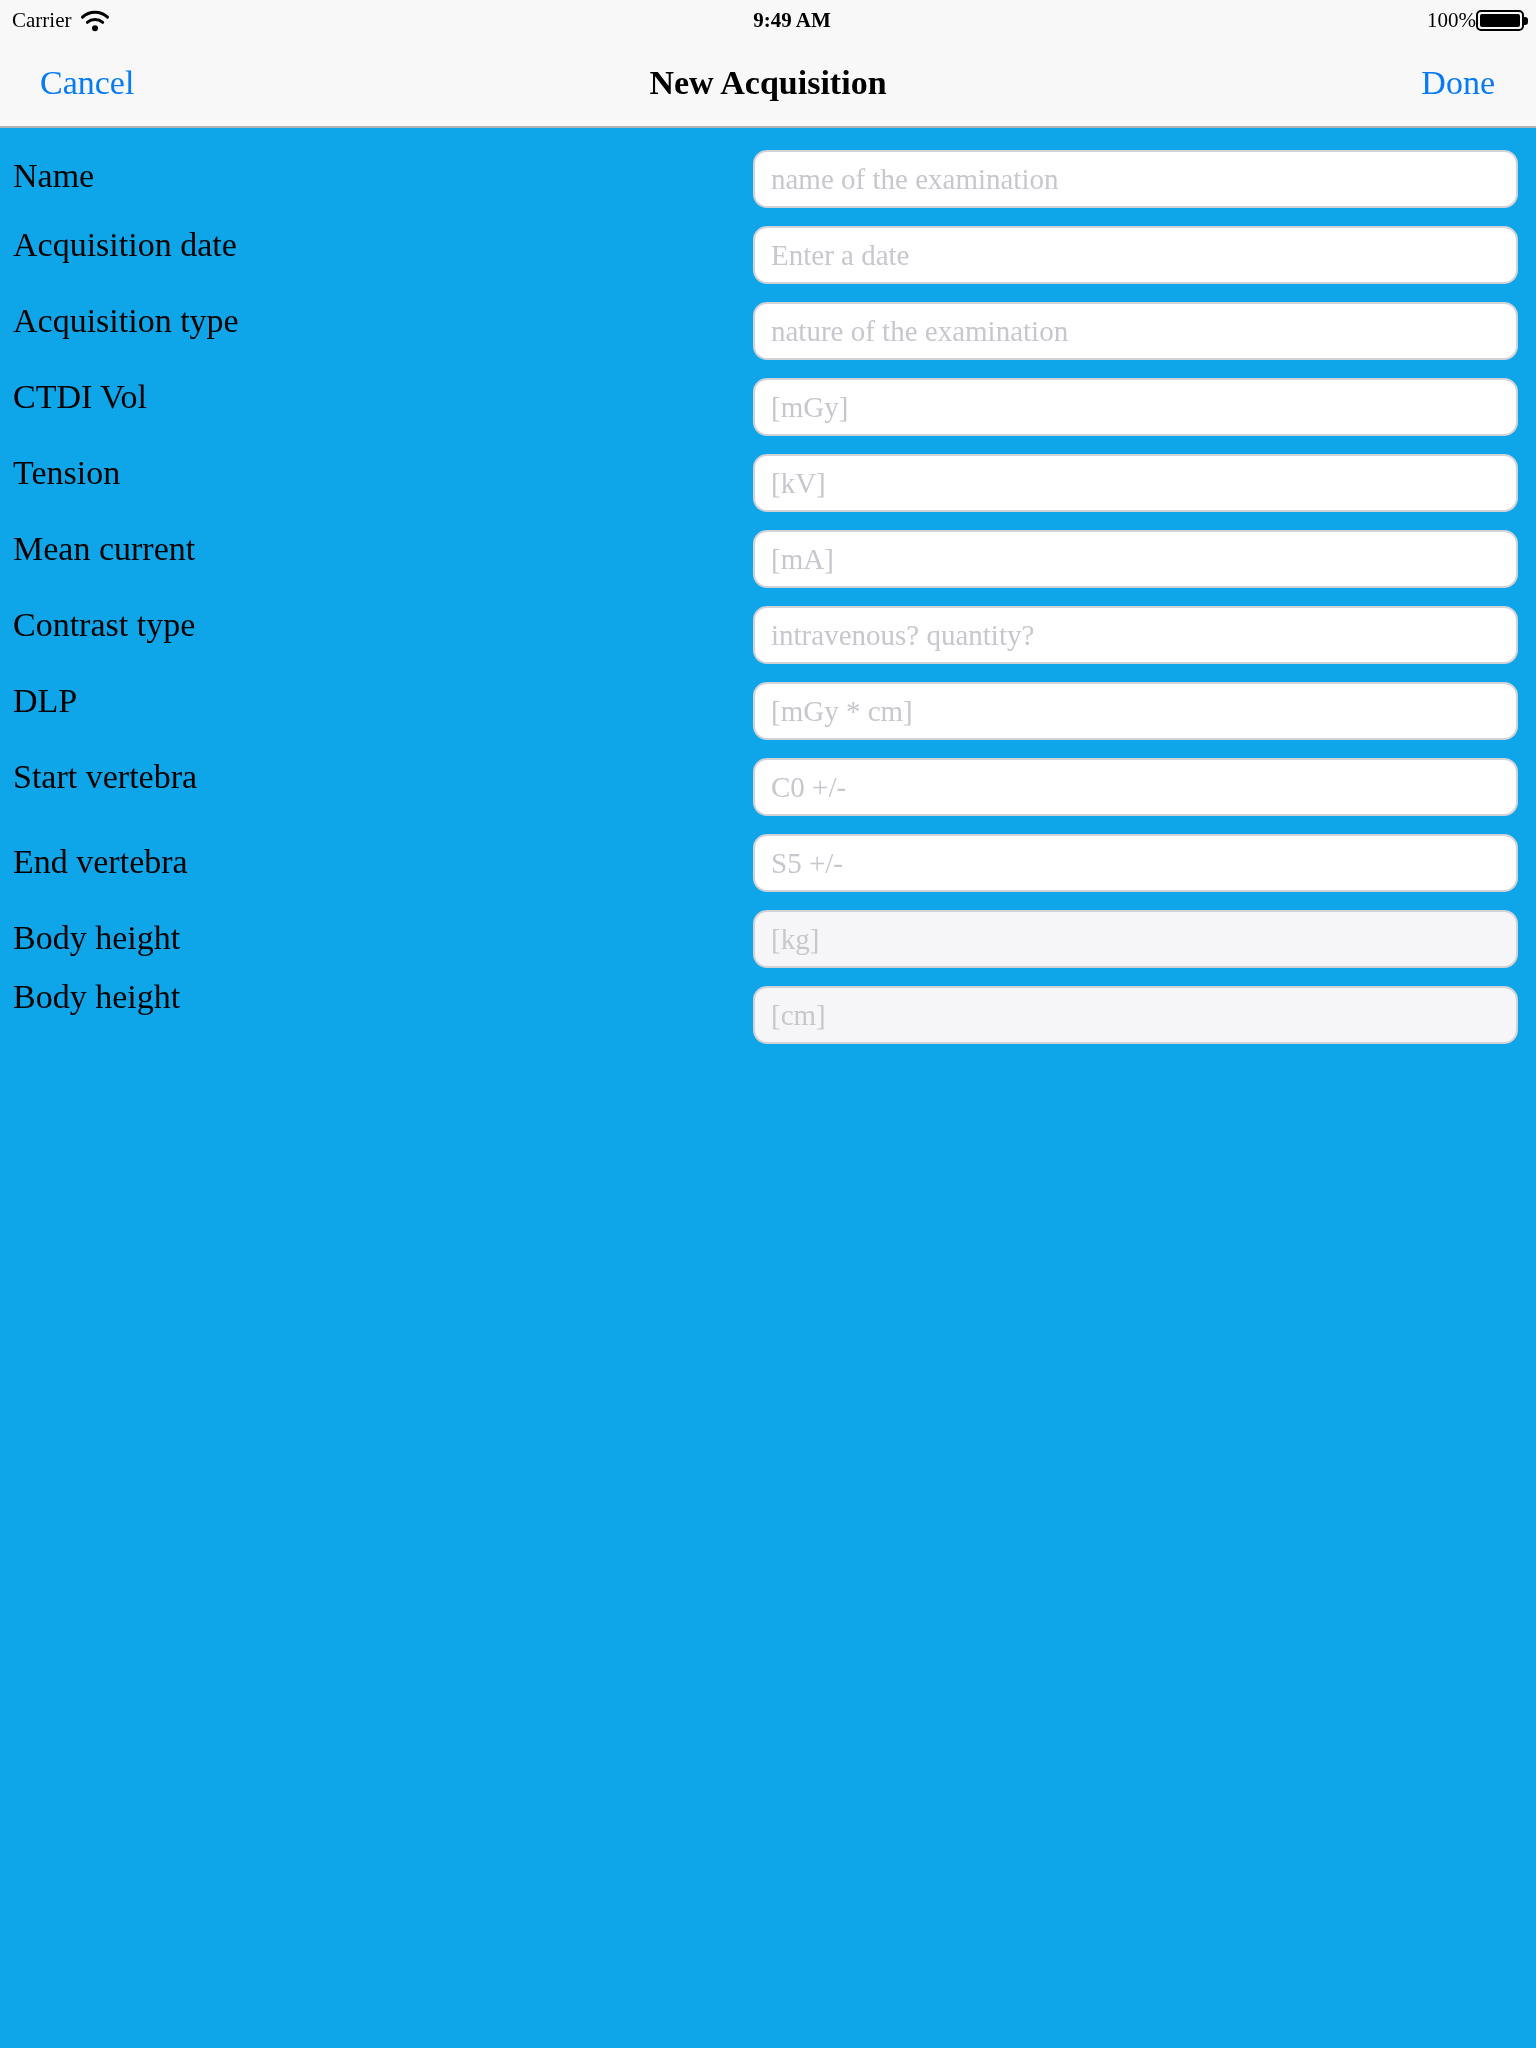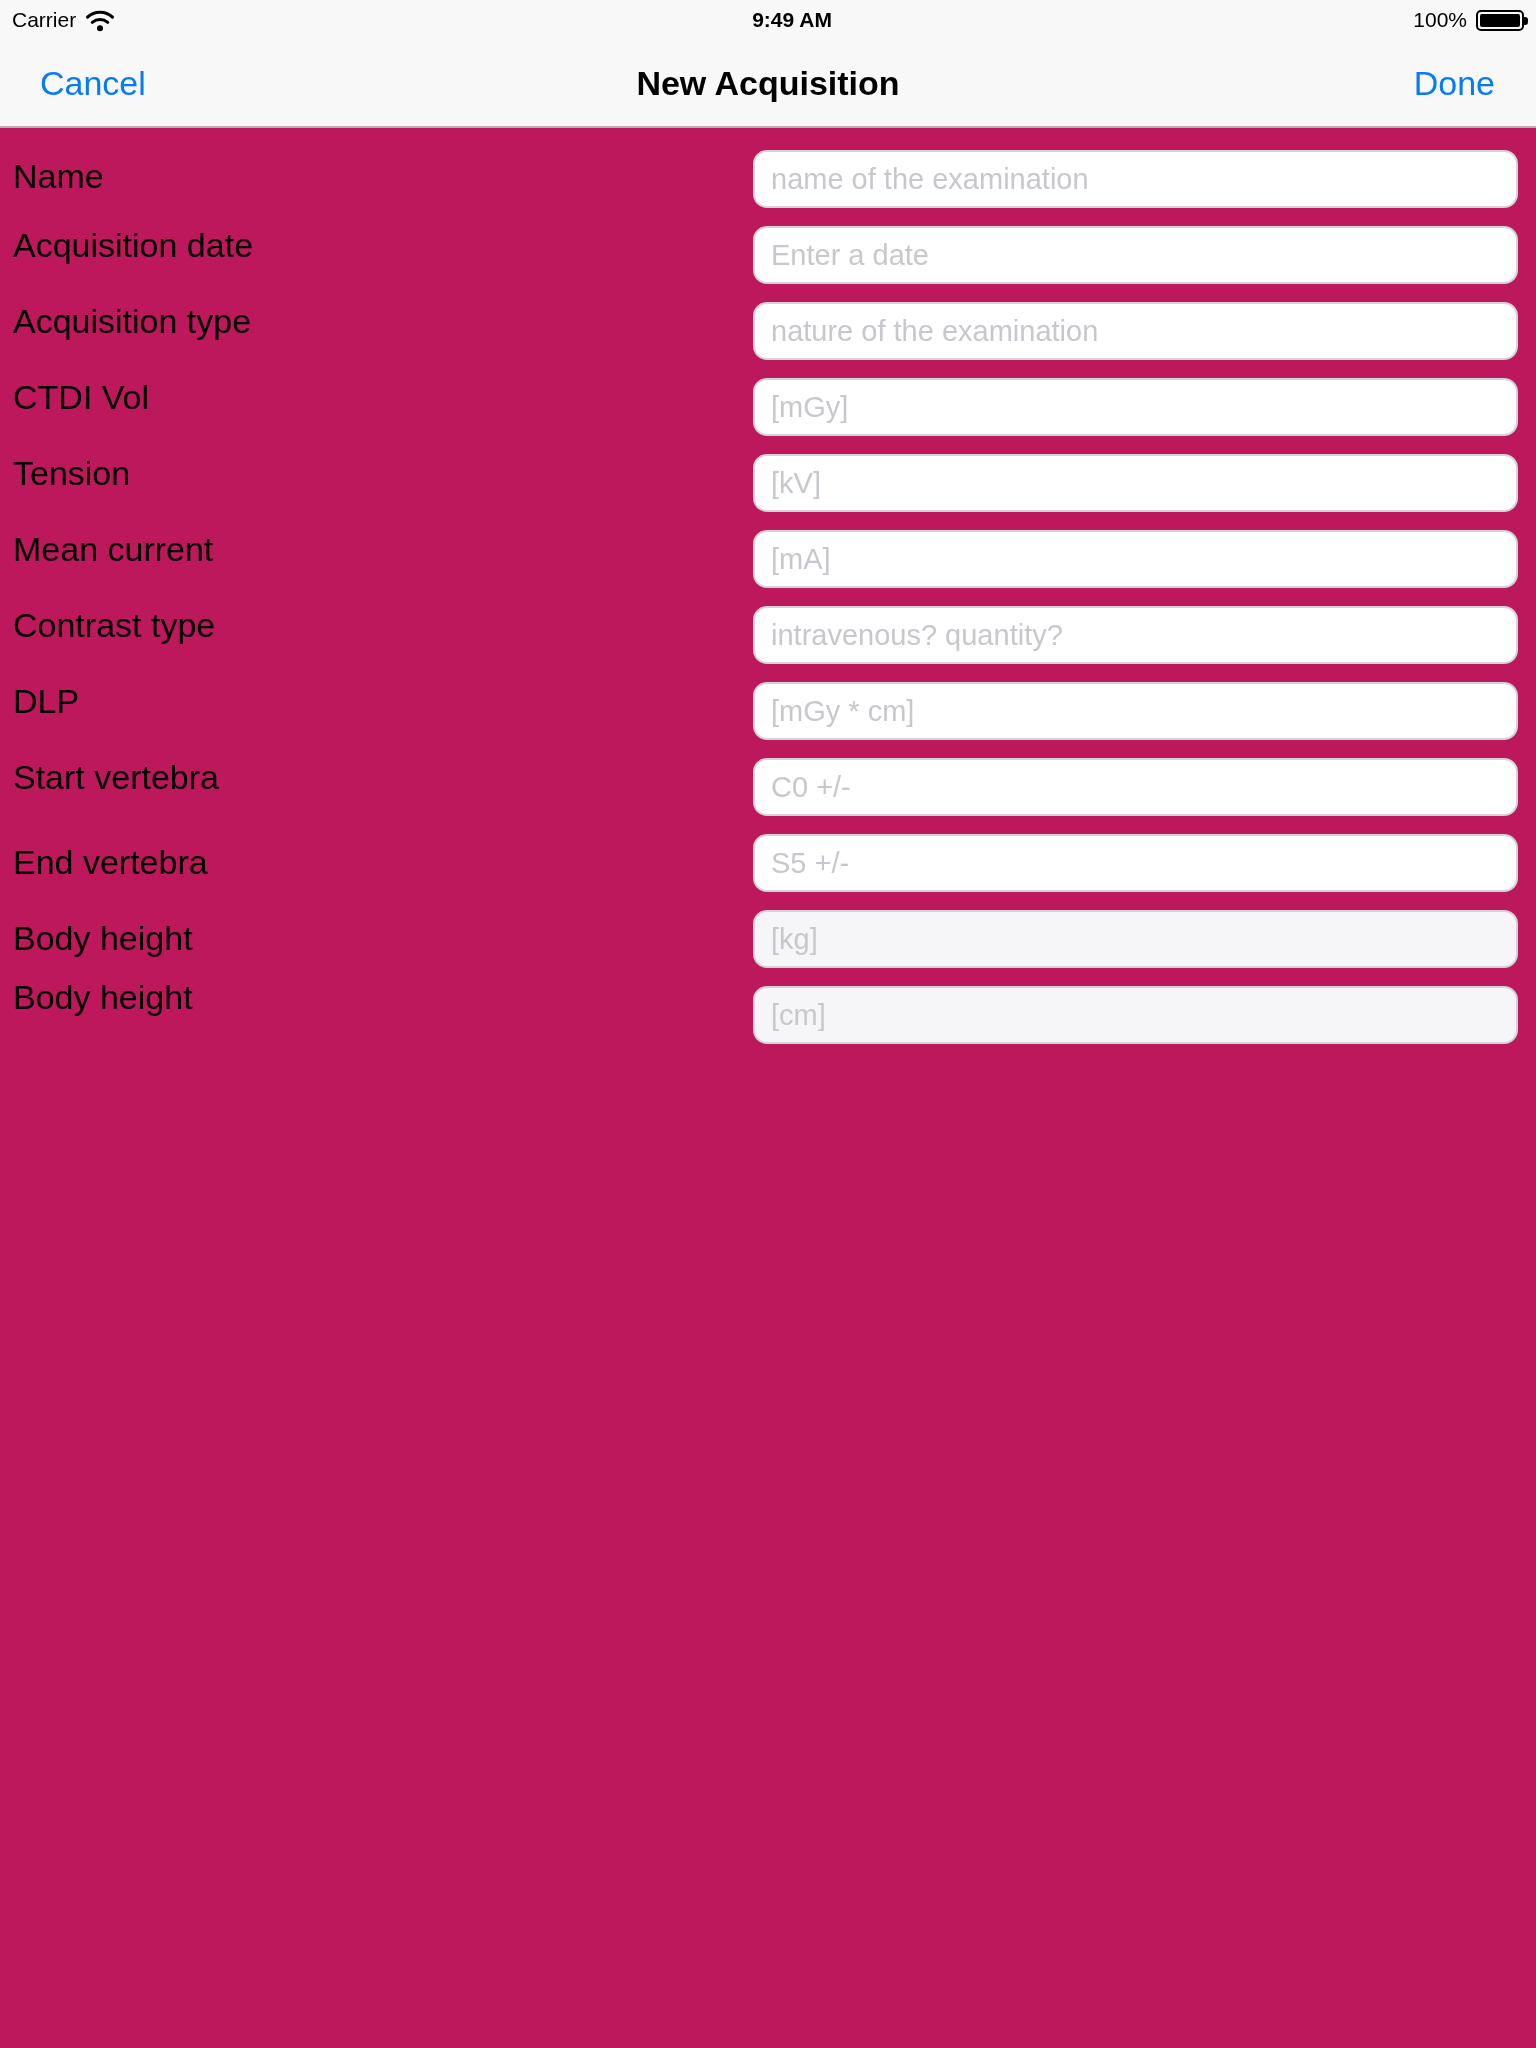--- a/index.html
+++ b/index.html
@@ -1,41 +1,41 @@
 <!DOCTYPE html>
 <html><head>
 <meta charset="utf-8">
 <style>
   html,body{margin:0;padding:0;background:#ffffff;}
   .screen{
     position:relative;
     width:1536px;height:2048px;
-    background:#be185d;
-    font-family:Liberation Sans, sans-serif;
+    background:#0ea5e9;
+    font-family:Liberation Serif, serif;
     overflow:hidden;
   }
   
   .chrome{
     background:#f8f8f8;
     border-bottom:2px solid #b2b2b2;
   }
   .status-bar{
     position:relative;
     height:40px;
     display:flex;align-items:center;justify-content:space-between;
     padding:0 12px;
     font-size:21px;color:#000;
   }
   .status-left{display:flex;align-items:center;gap:9px;}
   .status-time{
     position:absolute;left:0;right:0;top:0;bottom:0;
     display:flex;align-items:center;justify-content:center;
     font-weight:700;pointer-events:none;padding-left:48px;
   }
-  .status-right{display:flex;align-items:center;gap:9px;margin-left:40px;}
+  .status-right{display:flex;align-items:center;margin-left:40px;}
   .wifi-svg{display:block;}
   .battery{
     position:relative;
     width:48px;height:21px;
     border:2px solid #000;border-radius:5px;
     box-sizing:border-box;
     padding:2px;
     display:flex;
   }
   .battery-fill{flex:1;background:#000;border-radius:2px;}

